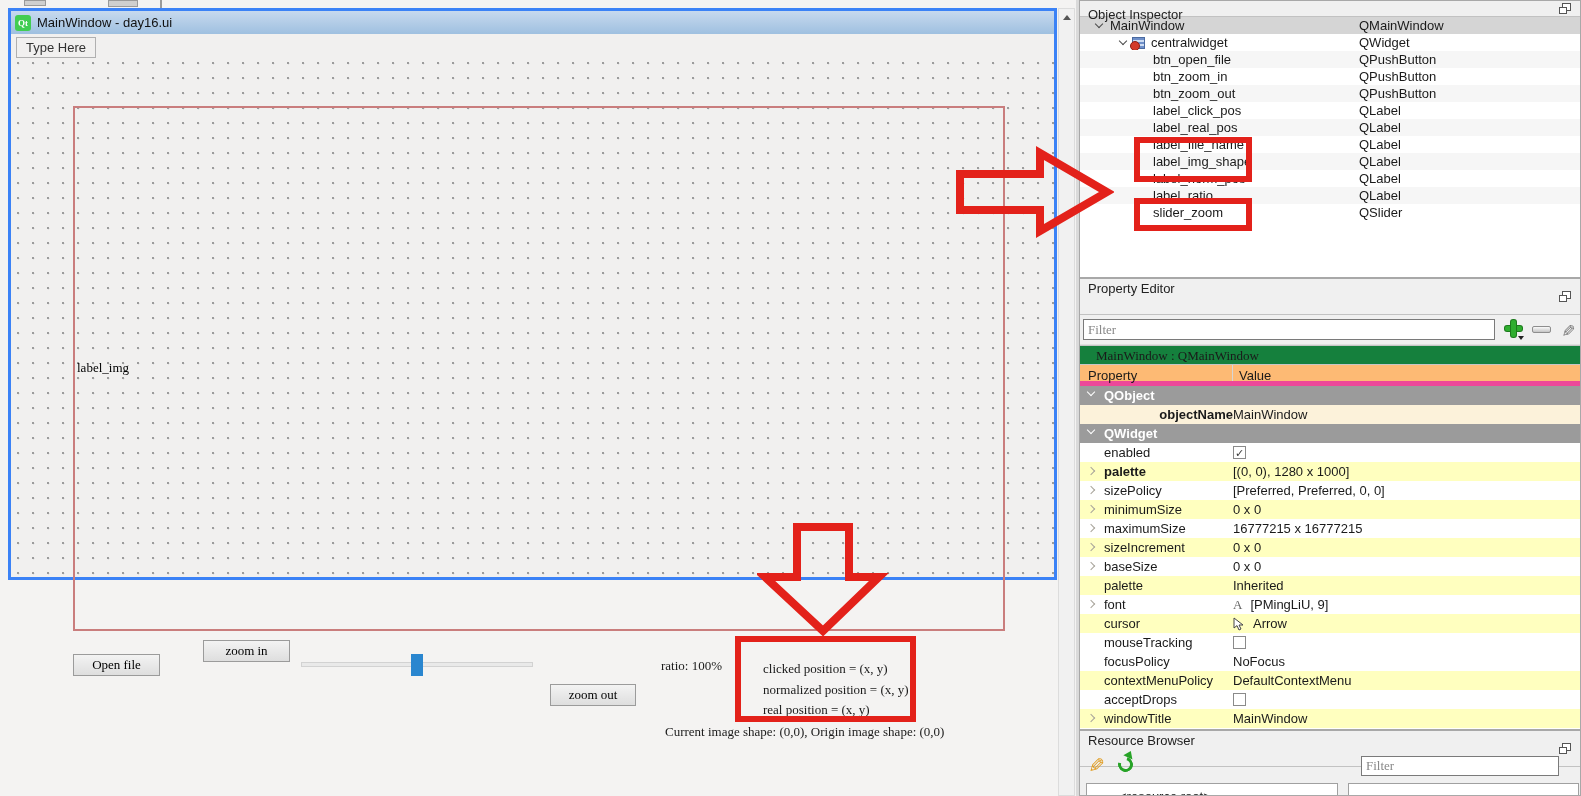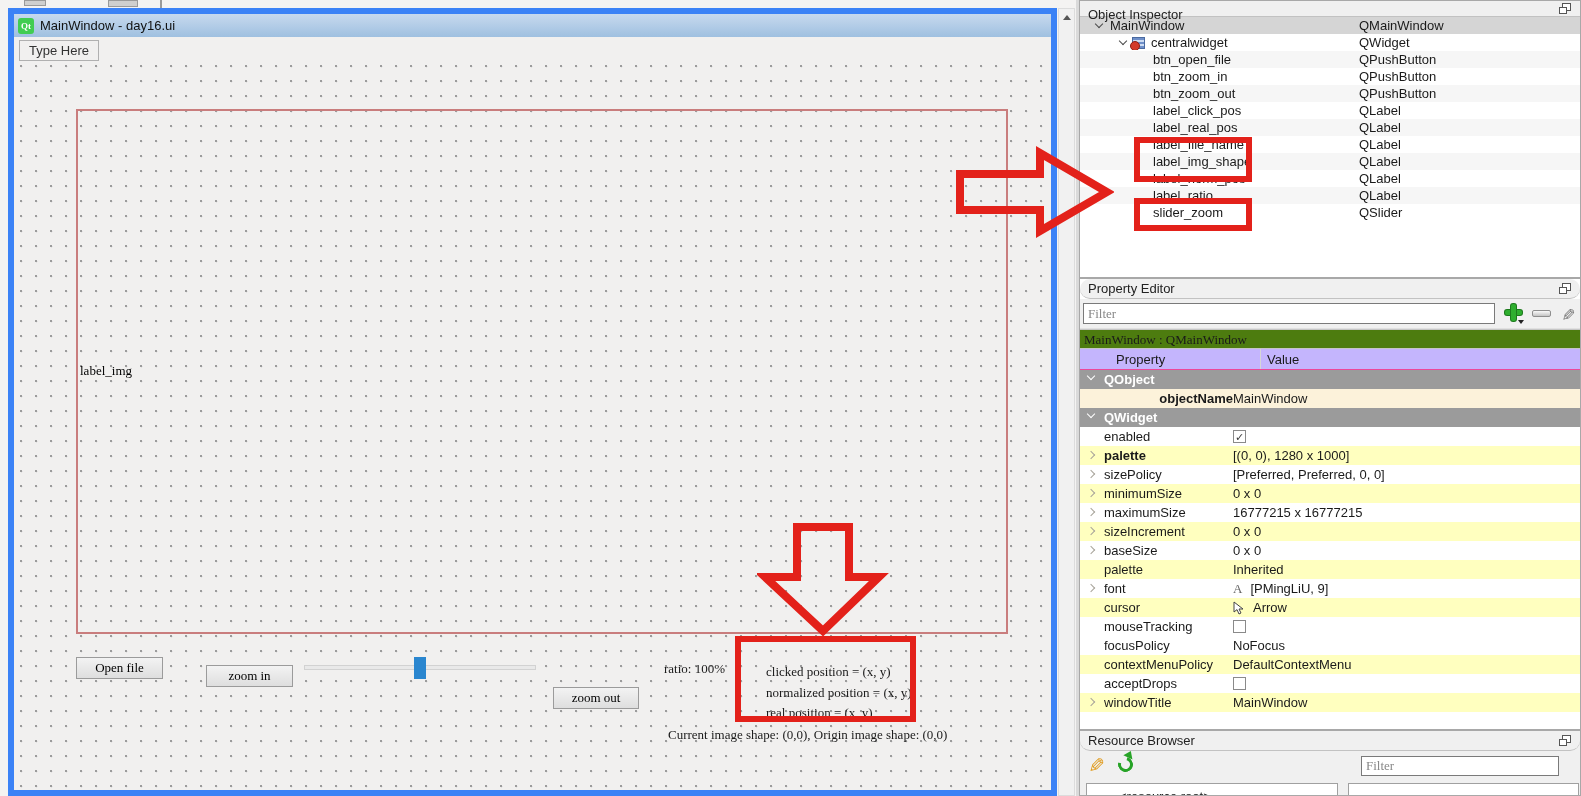--- a/index.html
+++ b/index.html
@@ -3,21 +3,21 @@
 <meta charset="utf-8">
 <style>
   * { margin:0; padding:0; box-sizing:border-box; }
   html,body { width:1581px; height:796px; overflow:hidden; background:#e8e8e8; }
   .stage { position:relative; width:1581px; height:796px; font-family:"Liberation Sans",sans-serif; font-size:13px; color:#1a1a1a; }
 
   
   .mdi { position:absolute; left:0; top:0; width:1076px; height:796px; background:#f4f3f2; }
   .toolbar-frag { position:absolute; background:#cfcfcf; border:1px solid #9a9a9a; }
 
-  .form-window { position:absolute; left:8px; top:8px; width:1049px; height:788px; border:6px solid #3b82f6; background:#f1f0ef; }
+  .form-window { position:absolute; left:8px; top:8px; width:1049px; height:572px; border:3px solid #3b82f6; background:#f1f0ef; }
   .titlebar { position:absolute; left:0; top:0; right:0; height:23px; background:linear-gradient(#c7d9ee,#9fc0e0); display:flex; align-items:center; padding-left:4px; }
   .qt-logo { width:16px; height:16px; background:#41cd52; color:#fff; border-radius:3px; font:bold 9px "Liberation Serif",serif; display:flex; align-items:center; justify-content:center; margin-right:6px; }
   .title-text { font-size:13px; color:#111; }
   .menubar { position:absolute; left:0; top:23px; right:0; height:26px; background:#f1f0ef; }
   .menu-item { position:absolute; left:5px; top:3px; padding:2px 9px; border:1px solid #b0b0b0; color:#333; background:#f1f0ef; }
   .canvas { position:absolute; left:0; top:49px; right:0; bottom:0;
     background-color:#f1f0ef;
     background-image:radial-gradient(circle at 1.2px 1.2px, #9c9c9c 1px, transparent 1.4px);
     background-size:15px 15px; background-position:6px 2px; }
 
@@ -33,21 +33,21 @@
   .shape-label { position:absolute; left:654px; top:664px; font:13px "Liberation Serif",serif; }
 
   .vscroll { position:absolute; left:1058px; top:8px; width:17px; height:788px; background:#f1f1f1; border:1px solid #dcdcdc; }
   .vscroll-btn { position:absolute; left:0; top:0; width:15px; height:17px; background:#f1f1f1; display:flex; align-items:center; justify-content:center; }
   .tri-up { width:0; height:0; border-left:4px solid transparent; border-right:4px solid transparent; border-bottom:5px solid #555; }
 
   
   .panels { position:absolute; left:1076px; top:0; width:505px; height:796px; background:#e9e9e9; border-left:3px solid #dadada; }
   .panel { position:absolute; left:0; right:0; background:#fff; border:1px solid #a8a8a8; overflow:hidden; }
   .panel-header { position:relative; height:16px; background:#f0f0f0; border-bottom:1px solid #c2c2c2; line-height:28px; padding-left:8px; color:#222; }
-  .panel-header.slim { height:20px; line-height:20px;border-radius:10px; }
+  .panel-header.slim { height:36px; line-height:20px; }
   .dock-icon { position:absolute; right:9px; top:50%; margin-top:-6px; width:12px; height:11px; }
   .dock-icon i { position:absolute; background:#fff; border:1px solid #555; display:block; }
   .dock-icon .b1 { right:0; top:0; width:9px; height:8px; }
   .dock-icon .b2 { left:0; bottom:0; width:8px; height:7px; }
 
   
   #oi { top:0; height:278px; }
   .oi-colhdr { height:21px; display:flex; border-bottom:1px solid #d6d6d6; background:#fcfcfc; }
   .oi-colhdr .c1 { width:273px; padding-left:8px; line-height:21px; border-right:1px solid #d6d6d6; }
   .oi-colhdr .c2 { flex:1; padding-left:6px; line-height:21px; }
@@ -74,22 +74,22 @@
   .pe-filter { position:absolute; left:3px; top:4px; width:412px; height:21px; border:1px solid #7a7a7a; font:13px "Liberation Serif",serif; color:#444; padding:0 4px; background:#fff; }
   input::placeholder { color:#888; font-family:"Liberation Serif",serif; }
   .plus-icon { position:absolute; left:424px; top:4px; width:20px; height:20px; }
   .plus-icon i { position:absolute; background:#2fae2f; border-radius:2px; box-shadow:0 0 0 1px #1d7a1d; }
   .plus-icon .h { left:1px; top:7px; width:17px; height:5px; }
   .plus-icon .v { left:7px; top:1px; width:5px; height:17px; }
   .plus-drop { position:absolute; left:438px; top:21px; width:0; height:0; border-left:3px solid transparent; border-right:3px solid transparent; border-top:4px solid #222; }
   .minus-icon { position:absolute; left:452px; top:11px; width:19px; height:7px; background:linear-gradient(#fafafa,#c4c4c4); border:1px solid #8e8e8e; border-radius:2px; }
   .pencil { font-size:17px; color:#7a7a7a; transform:rotate(90deg); display:inline-block; }
   .pe-pencil { position:absolute; left:480px; top:5px; }
-  .pe-context { height:20px; border:1px solid #c6c6c6; border-left:none; border-right:none; background:#4d7c0f; font:13px "Liberation Serif",serif; line-height:19px; padding-left:4px; }
-  .pe-colhdr { height:21px; display:flex; border-bottom:1px solid #ec4899; background:#c4b5fd;padding-left:28px; }
+  .pe-context { height:20px; border:1px solid #c6c6c6; border-left:none; border-right:none; background:#15803d; font:13px "Liberation Serif",serif; line-height:19px; padding-left:16px; }
+  .pe-colhdr { height:21px; display:flex; border-bottom:5px solid #ec4899; background:#fdba74; }
   .pe-colhdr .c1 { width:153px; padding-left:8px; line-height:21px; border-right:1px solid #d6d6d6; }
   .pe-colhdr .c2 { flex:1; padding-left:6px; line-height:21px; }
   .pe-row { height:19px; display:flex; align-items:center; position:relative; }
   .pe-row.grp { background:#9b9b9b; color:#fff; }
   .pe-row.yellow { background:#ffffbf; }
   .pe-row.beige { background:#fcf2da;text-align:right; }
   .pe-name { width:153px; padding-left:24px; overflow:hidden; white-space:nowrap; }
   .pe-name.b { font-weight:bold; }
   .pe-val { flex:1; display:flex; align-items:center; overflow:hidden; white-space:nowrap; }
   .pe-chev { position:absolute; left:8px; top:6px; }
@@ -131,21 +131,21 @@
       <div class="menubar">
         <span class="menu-item">Type Here</span>
       </div>
 
       <div class="canvas">
         <div class="label-img">
           <span class="label-img-text">label_img</span>
         </div>
 
         <button class="qbtn" style="left:62px;top:594px;width:87px;">Open file</button>
-        <button class="qbtn" style="left:192px;top:602px;width:87px;">zoom in</button>
+        <button class="qbtn" style="left:192px;top:580px;width:87px;">zoom in</button>
 
         <div class="slider">
           <div class="slider-track"></div>
           <div class="slider-handle"></div>
         </div>
 
         <button class="qbtn" style="left:539px;top:594px;width:86px;margin-top:30px;">zoom out</button>
 
         <span class="ratio-label">ratio: 100%</span>
 

